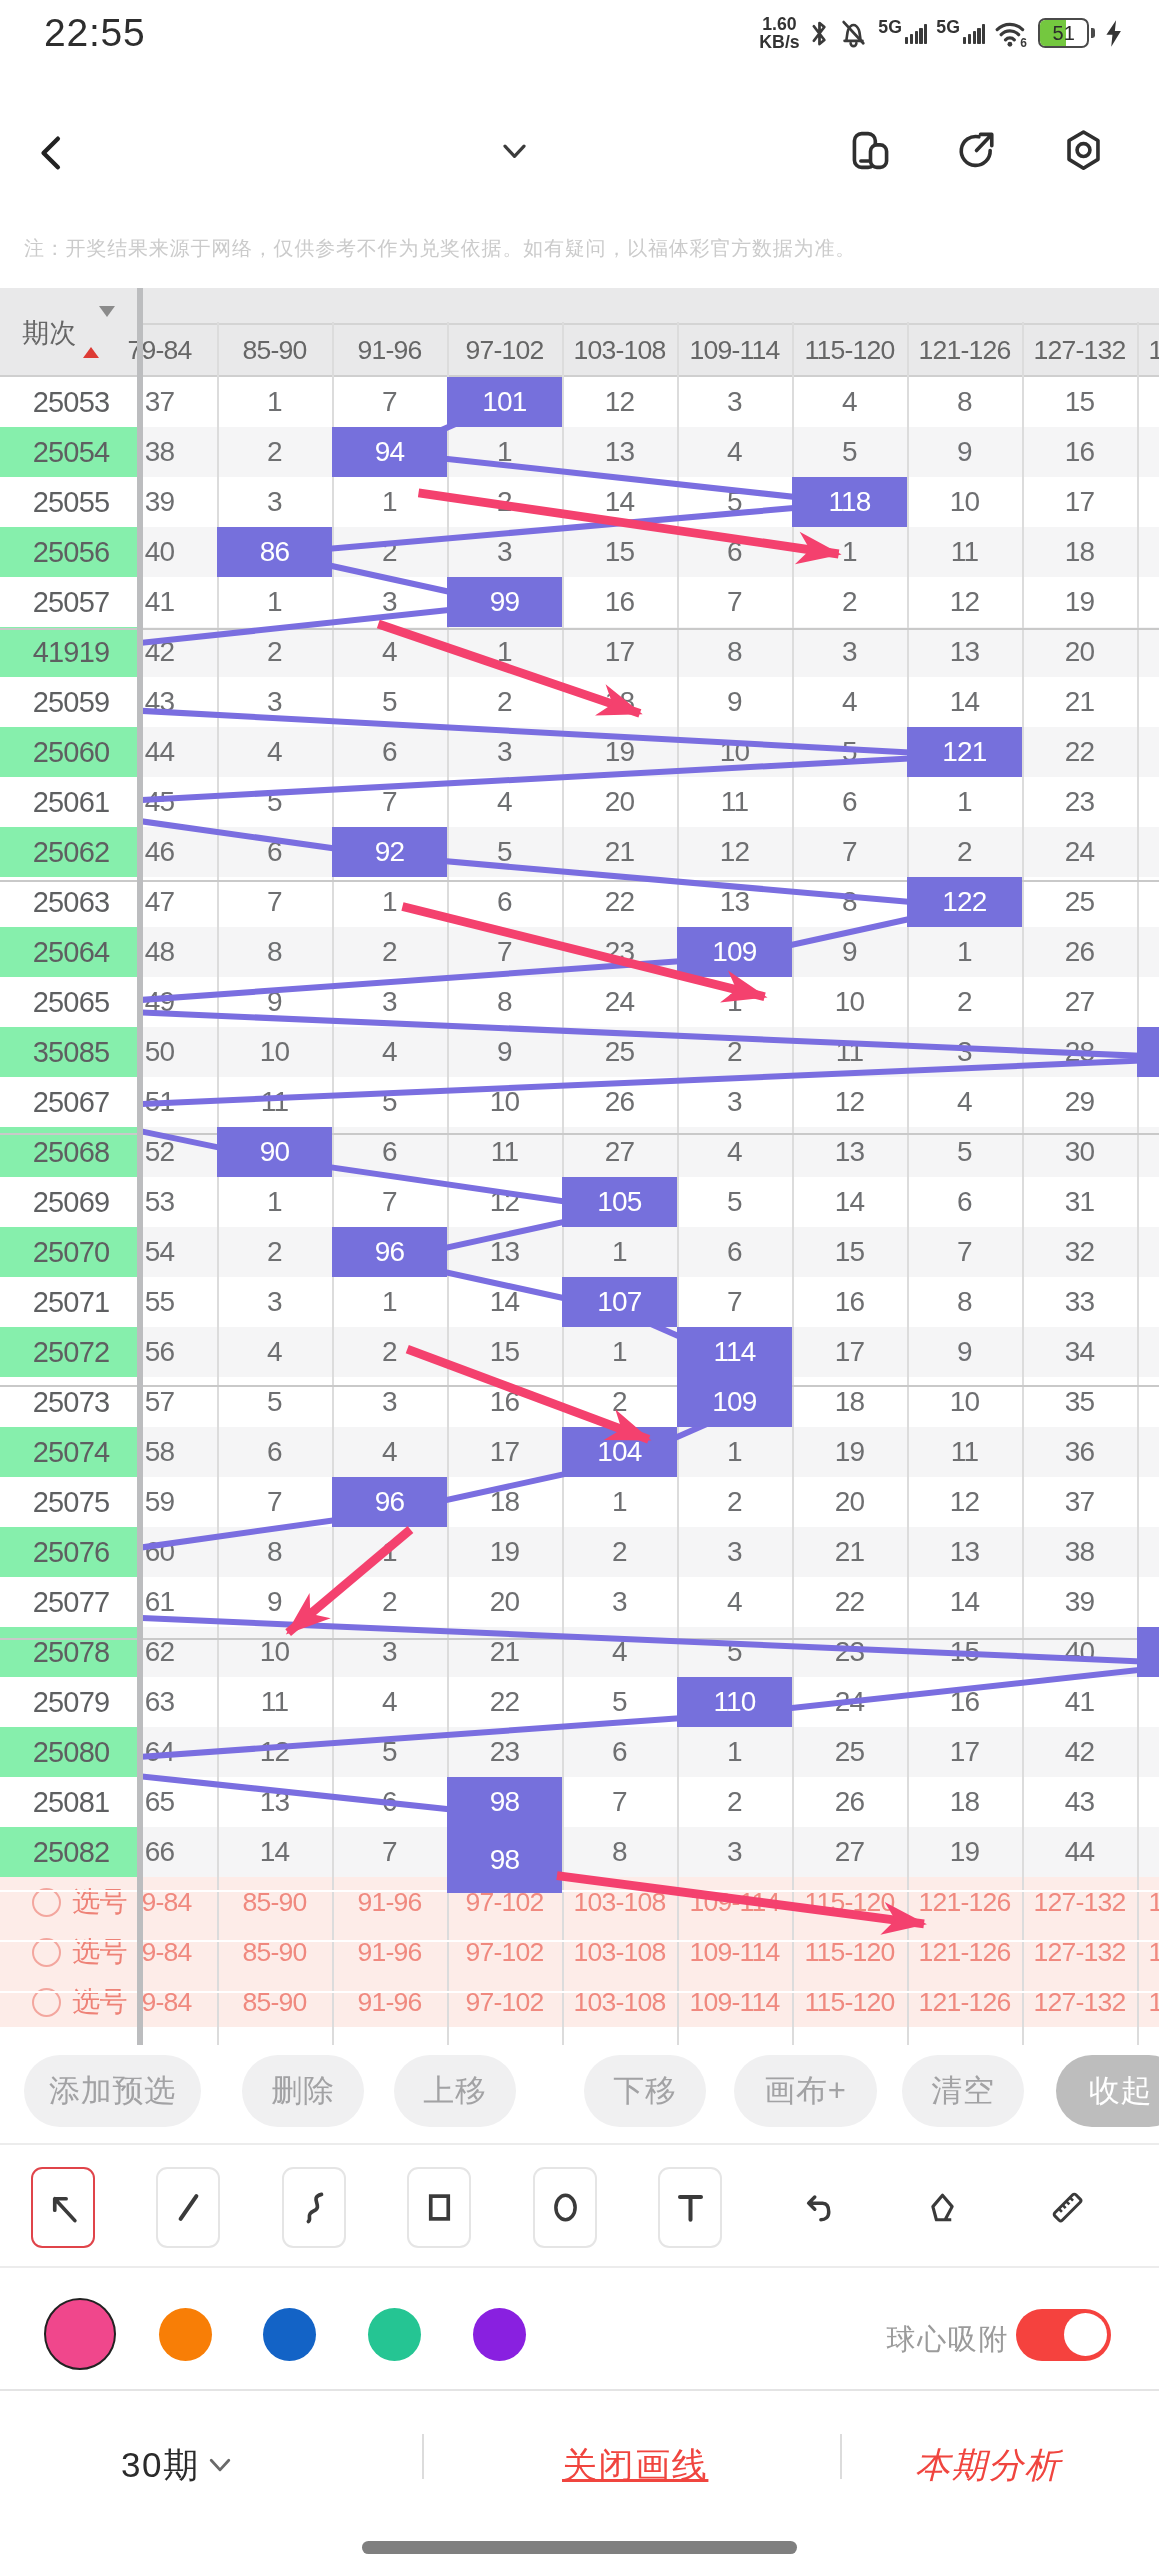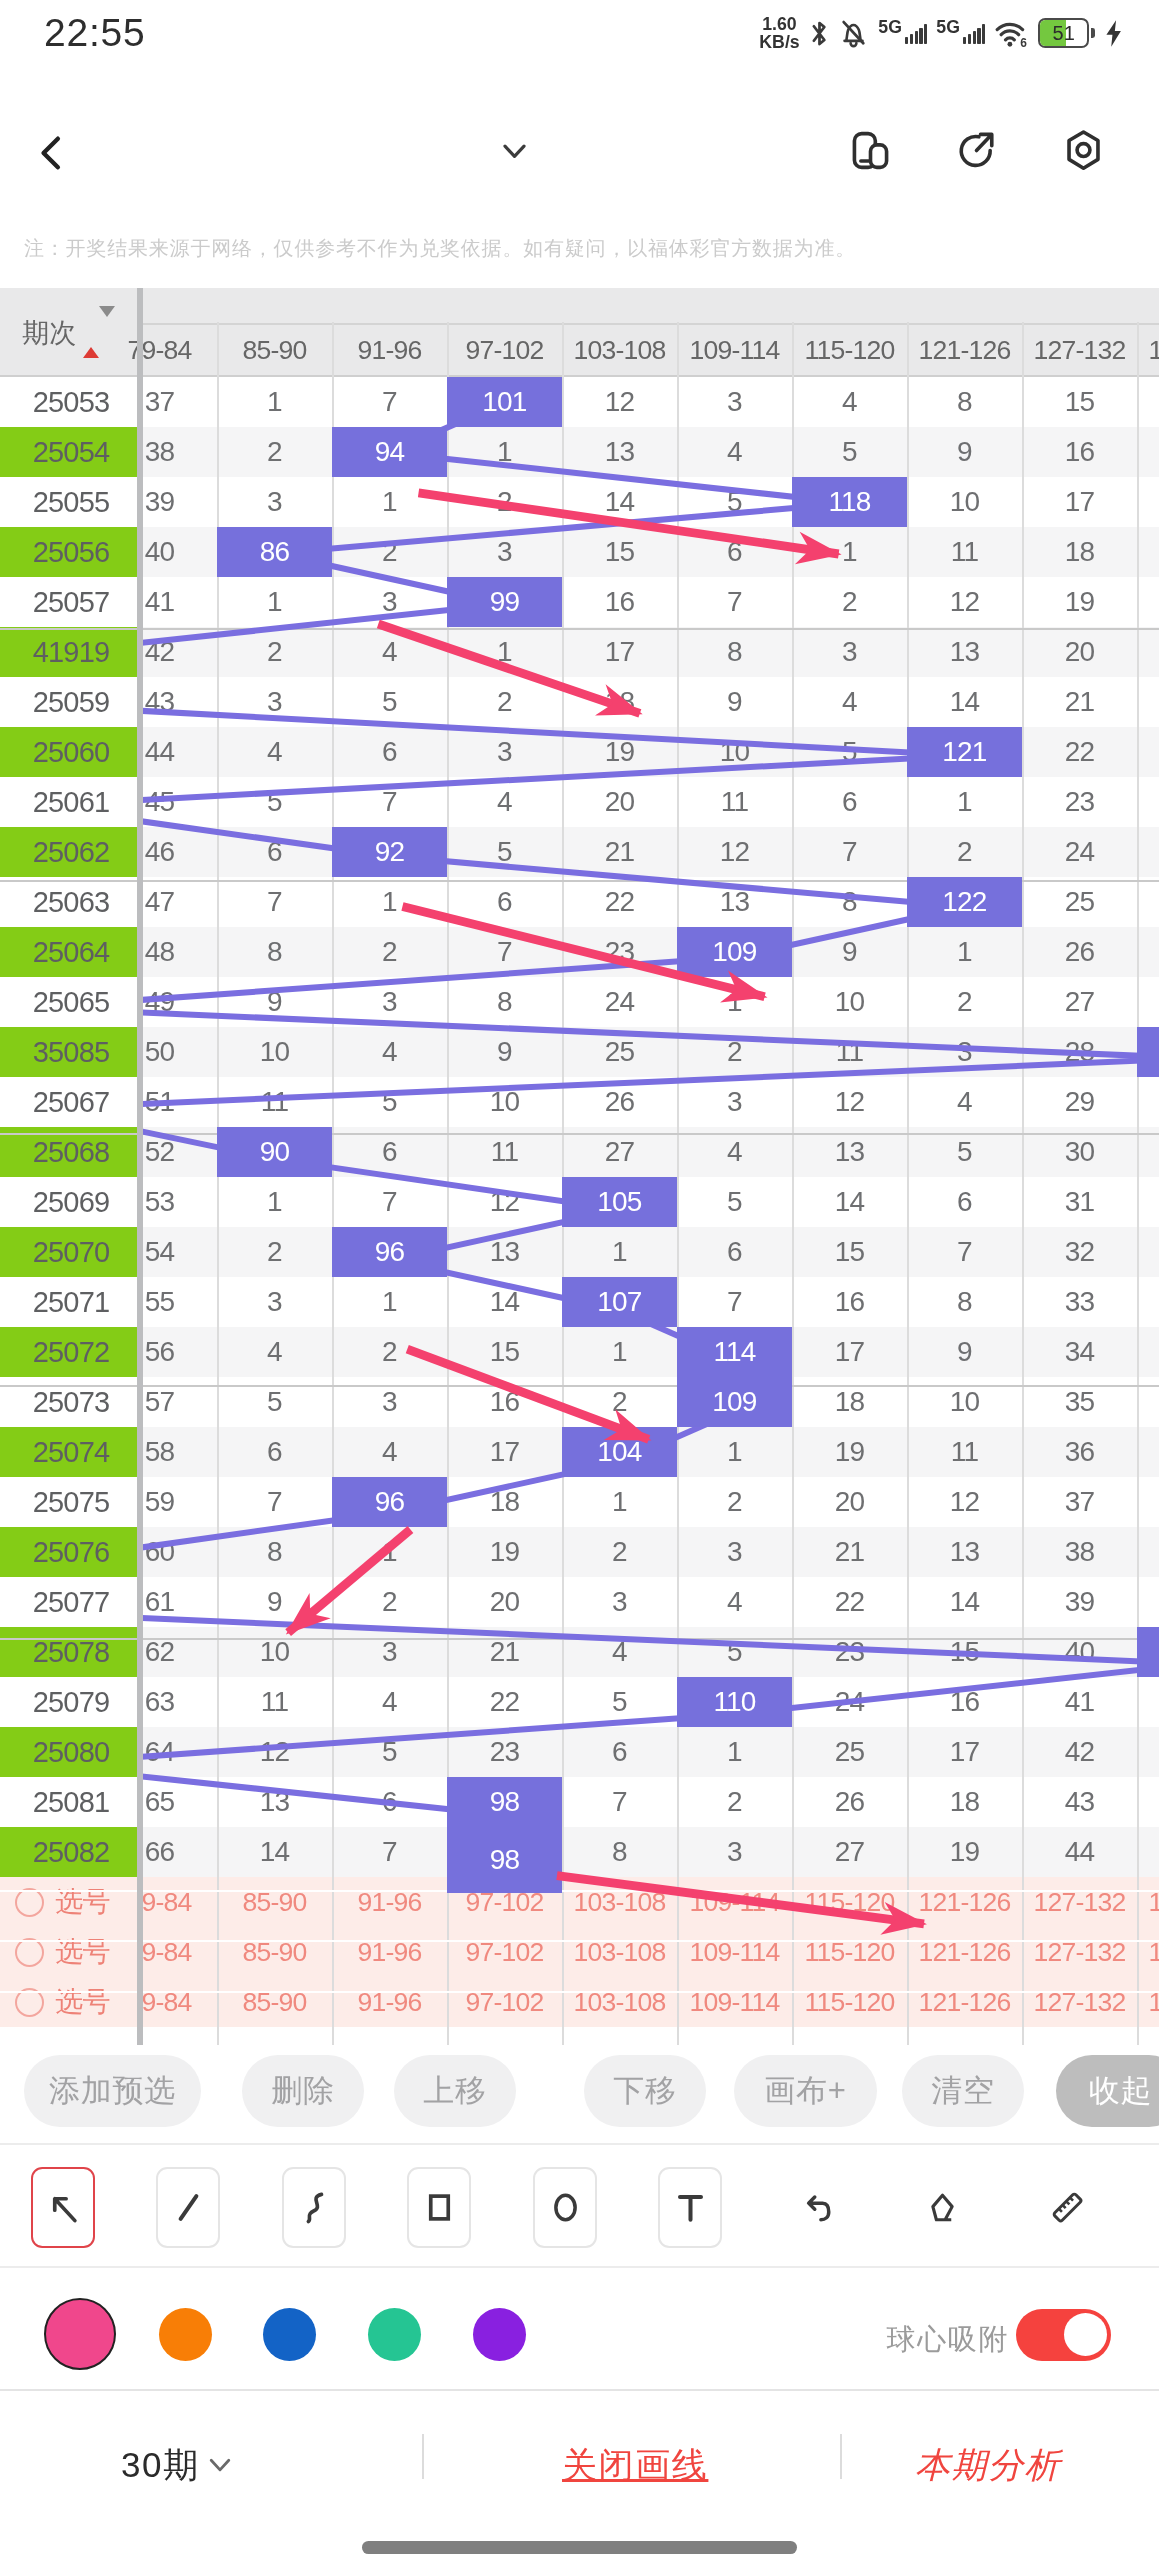--- a/index.html
+++ b/index.html
@@ -38,24 +38,24 @@
   .tri-down{border-top:11.3px solid #8b8b8b;}
   #col-heads{position:absolute;left:102px;top:34px;height:53px;display:flex;}
   #col-heads .ch{width:115px;text-align:center;line-height:56px;font-size:26.6px;color:#666;letter-spacing:-0.8px;}
   .trow{position:relative;width:1253px;}
   .trow .srow{position:absolute;left:102px;top:0;height:100%;display:flex;}
   .trow .cell{width:115px;height:100%;display:flex;align-items:center;justify-content:center;
       font-size:28px;color:#6e6f71;letter-spacing:-0.8px;}
   .trow .pcell{position:absolute;left:0;top:0;width:142px;height:100%;display:flex;align-items:center;justify-content:center;
       font-size:29px;color:#5e5f61;letter-spacing:-0.8px;}
   .r-even{background:#fff;} .r-even .pcell{background:#fff;}
-  .r-odd{background:#f5f5f6;} .r-odd .pcell{background:#84cc16;}
+  .r-odd{background:#f5f5f6;} .r-odd .pcell{background:#86efac;}
   .cell.hl{background:#7670dc;color:#fff;position:relative;z-index:3;}
   .cell.hl.tall{height:66px;}
-  .row-sel{background:#fdece8;} .row-sel .pcell{background:#fdece8;justify-content:flex-start;gap:11.3px;padding-left:15px;box-sizing:border-box;}
+  .row-sel{background:#fdece8;} .row-sel .pcell{background:#fdece8;justify-content:flex-start;gap:11.3px;padding-left:32px;box-sizing:border-box;}
   .row-sel .cell{color:#f0897f;font-size:26.6px;}
   .sel-circle{width:29px;height:29px;border:2.4px solid #f3a69e;border-radius:50%;box-sizing:border-box;background:transparent;}
   .sel-label{font-size:28px;color:#ee8277;}
   .vdiv{position:absolute;top:34px;bottom:0;width:1.6px;background:#dcdcdc;z-index:1;}
   #left-thick-divider{position:absolute;left:137px;top:0;bottom:0;width:5.6px;background:#bcbdbf;z-index:5;}
   .hsep{position:absolute;left:0;width:1159px;height:1.6px;background:#c9c9c9;z-index:1;}
   .wsep{position:absolute;left:0;width:1159px;height:1.6px;background:#fff;z-index:1;}
   #trend-svg{position:absolute;left:0;top:0;z-index:2;pointer-events:none;}
   #anno-svg{position:absolute;left:0;top:0;z-index:4;pointer-events:none;}
   

